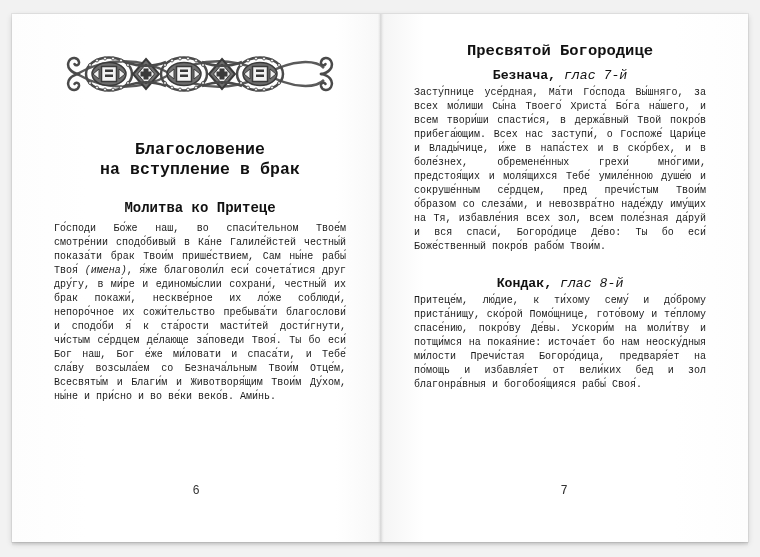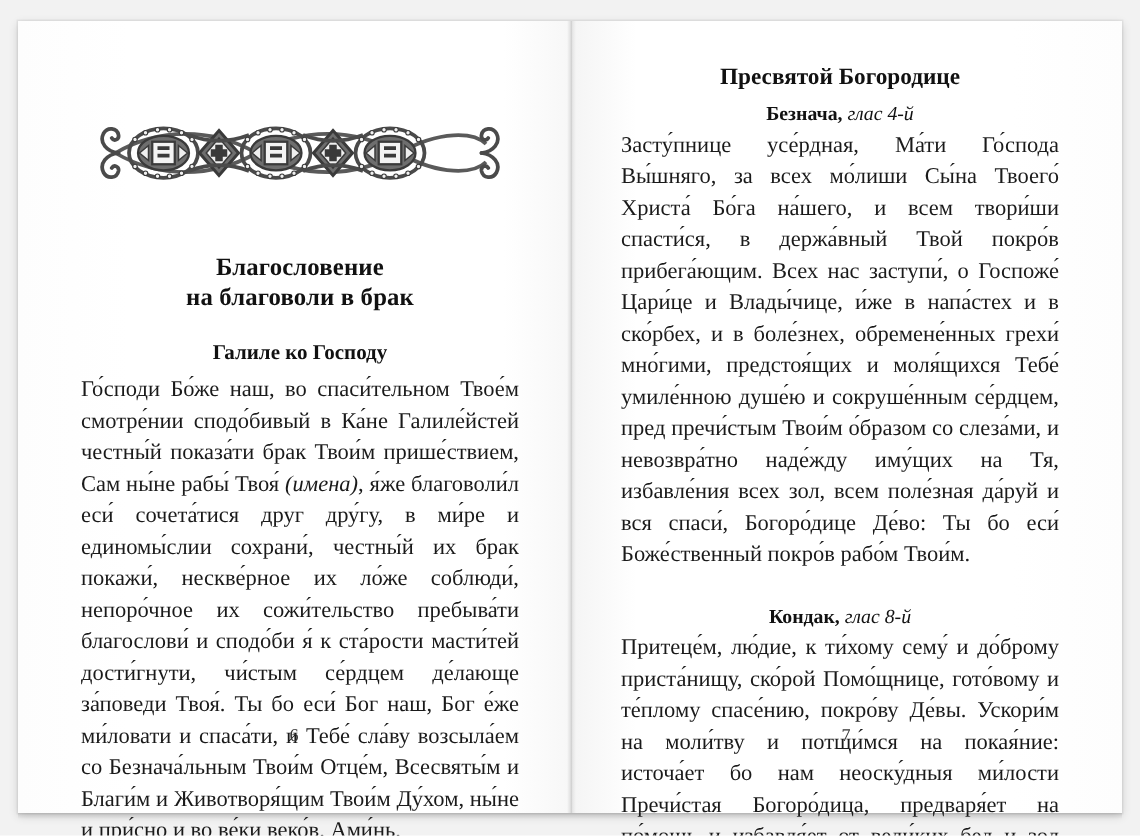--- a/index.html
+++ b/index.html
@@ -29,27 +29,29 @@
   }
 
   .page {
     position: relative;
     height: 100%;
     box-sizing: border-box;
     background: #fefefe;
   }
   .page-left {
     width: 368px;
-    padding: 56px 34px 0 42px;
+    padding: 28px 34px 0 42px;
     background: linear-gradient(to right, #fdfdfd 0%, #ffffff 20%, #ffffff 88%, #f7f7f7 100%);
+    font-family: Liberation Mono, monospace;
   }
   .page-right {
     width: 368px;
     padding: 28px 42px 0 34px;
     background: linear-gradient(to left, #fdfdfd 0%, #ffffff 20%, #ffffff 88%, #f4f4f4 100%);
+    font-family: Liberation Mono, monospace;
   }
   
   #gutter {
     position: absolute;
     left: 366px;
     top: 0;
     width: 6px;
     height: 100%;
     background: linear-gradient(to right,
         rgba(0,0,0,0.00) 0%,
@@ -105,21 +107,21 @@
     text-align: center;
     font-size: 13.2px;
     margin: 6px 0 3px 0;
     color: #111;
   }
   .rubric b { font-weight: bold; }
   .rubric i { font-style: italic; }
 
   
   .body-text {
-    font-size: 15px;
+    font-size: 10px;
     line-height: 1.40;
     text-align: justify;
     text-justify: inter-word;
     color: #1a1a1a;
     margin: 0;
     hyphens: manual;
   }
   .body-text i { font-style: italic; }
 
   
@@ -191,37 +193,37 @@
       <use href="#knotCell" x="236" y="48"></use>
       <use href="#linkCell" x="312" y="48"></use>
       <use href="#knotCell" x="388" y="48"></use>
       <g transform="translate(510,48) scale(-1,1)">
           <use href="#endScroll" x="0" y="0"></use>
         </g>
     </svg>
 
     <h1 class="title">
       <span>Благословение</span><br>
-      <span>на благоволи в брак</span>
+      <span>на вступление в брак</span>
     </h1>
 
-    <h2 class="subtitle">Галиле ко Господу</h2>
+    <h2 class="subtitle">Молитва ко Притеце</h2>
 
     <p class="body-text"><span>Го́споди Бо́же наш, во спаси́тельном Твое́м смотре́нии сподо́бивый в Ка́не Галиле́йстей честны́й показа́ти брак Твои́м прише́ствием, Сам ны́не рабы́ Твоя́ </span><i>(имена)</i><span>, я́же благоволи́л еси́ сочета́тися друг дру́гу, в ми́ре и единомы́слии сохрани́, честны́й их брак покажи́, нескве́рное их ло́же соблюди́, непоро́чное их сожи́тельство пребыва́ти благослови́ и сподо́би я́ к ста́рости масти́тей дости́гнути, чи́стым се́рдцем де́лающе за́поведи Твоя́. Ты бо еси́ Бог наш, Бог е́же ми́ловати и спаса́ти, и Тебе́ сла́ву возсыла́ем со Безнача́льным Твои́м Отце́м, Всесвяты́м и Благи́м и Животворя́щим Твои́м Ду́хом, ны́не и при́сно и во ве́ки веко́в. Ами́нь.</span></p>
 
     <div class="folio">6</div>
   </div>
 
   <div class="page page-right">
 
     <h1 class="title-right">
       <span>Пресвятой Богородице</span><br>
     </h1>
 
-    <div class="rubric"><b>Безнача,</b> <i>глас 4-й</i></div>
+    <div class="rubric"><b>Безнача,</b> <i>глас 7-й</i></div>
 
     <p class="body-text">Засту́пнице усе́рдная, Ма́ти Го́спода Вы́шняго, за всех мо́лиши Сы́на Твоего́ Христа́ Бо́га на́шего, и всем твори́ши спасти́ся, в держа́вный Твой покро́в прибега́ющим. Всех нас заступи́, о Госпоже́ Цари́це и Влады́чице, и́же в напа́стех и в ско́рбех, и в боле́знех, обремене́нных грехи́ мно́гими, предстоя́щих и моля́щихся Тебе́ умиле́нною душе́ю и сокруше́нным се́рдцем, пред пречи́стым Твои́м о́бразом со слеза́ми, и невозвра́тно наде́жду иму́щих на Тя, избавле́ния всех зол, всем поле́зная да́руй и вся спаси́, Богоро́дице Де́во: Ты бо еси́ Боже́ственный покро́в рабо́м Твои́м.</p>
 
     <div class="rubric" style="margin-top:22px;"><b>Кондак,</b> <i>глас 8-й</i></div>
 
     <p class="body-text">Притеце́м, лю́дие, к ти́хому сему́ и до́брому приста́нищу, ско́рой Помо́щнице, гото́вому и те́плому спасе́нию, покро́ву Де́вы. Ускори́м на моли́тву и потщи́мся на покая́ние: источа́ет бо нам неоску́дныя ми́лости Пречи́стая Богоро́дица, предваря́ет на по́мощь и избавля́ет от вели́ких бед и зол благонра́вныя и богобоя́щияся рабы́ Своя́.</p>
 
     <div class="folio">7</div>
   </div>
 

